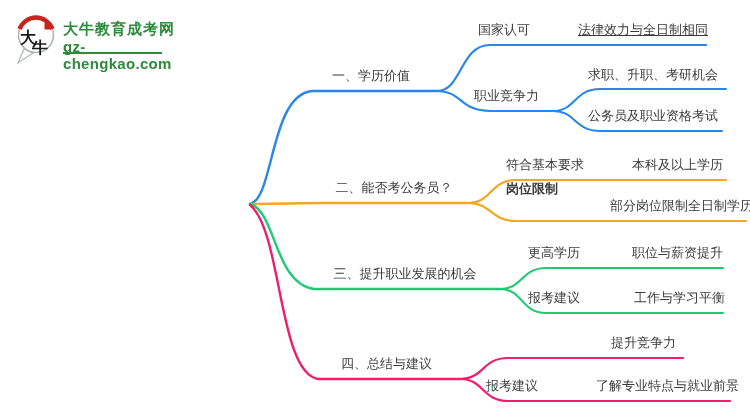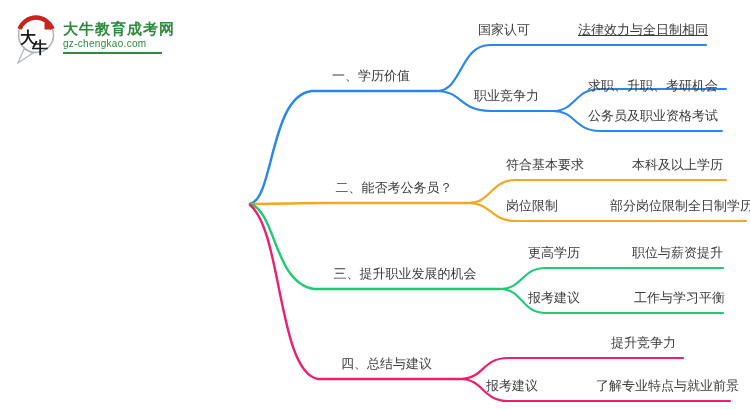--- a/index.html
+++ b/index.html
@@ -8,21 +8,21 @@
   #canvas { position:relative; width:750px; height:410px; background:#ffffff; }
   svg.lines { position:absolute; left:0; top:0; width:750px; height:410px; }
   .lbl { position:absolute; color:#3b3b3b; font-size:13px; line-height:18px; white-space:nowrap; }
   .lbl.centered { text-align:center; }
   .root { font-size:13.5px; font-weight:700; color:#333; text-align:center; }
   .branch-lbl { font-weight:500; }
   
   #logo { position:absolute; left:15px; top:11px; width:170px; height:50px; }
   #logo-icon { position:absolute; left:0; top:2px; }
   #logo-name { position:absolute; left:48px; top:9px; font-size:15px; font-weight:800; color:#2e8b3c; letter-spacing:1px; }
-  #logo-domain { position:absolute; left:48px; top:27px; font-size:10px; font-weight:400; color:#2e8b3c; letter-spacing:0.3px; }
+  #logo-domain { position:absolute; left:48px; top:27px; font-size:15px; font-weight:700; color:#2e8b3c; letter-spacing:0.3px; }
   #logo-underline { position:absolute; left:48px; top:41px; width:99px; height:2px; background:#2e8b3c; }
 </style>
 </head>
 <body>
 
 <div id="canvas">
 
   <svg class="lines" viewBox="0 0 750 410" fill="none" stroke-linecap="round">
 
     <path stroke-width="2.4" d="M250,204 C274,199 270,95 312,91 L437,91" stroke="#2986ea"></path>
@@ -60,26 +60,26 @@
 
 
   <div class="lbl branch-lbl centered" style="left:305px; top:67px; width:132px;">一、学历价值</div>
   <div class="lbl branch-lbl centered" style="left:320px; top:179px; width:148px;">二、能否考公务员？</div>
   <div class="lbl branch-lbl centered" style="left:310px; top:265px; width:190px;">三、提升职业发展的机会</div>
   <div class="lbl branch-lbl centered" style="left:313px; top:355px; width:147px;">四、总结与建议</div>
 
   <div class="lbl" style="left:478px; top:21px;">国家认可</div>
   <div class="lbl" style="left:578px; top:21px;text-decoration:underline;">法律效力与全日制相同</div>
   <div class="lbl" style="left:474px; top:87px;">职业竞争力</div>
-  <div class="lbl" style="left:588px; top:77px;">求职、升职、考研机会</div>
+  <div class="lbl" style="left:588px; top:66px;">求职、升职、考研机会</div>
   <div class="lbl" style="left:588px; top:107px;">公务员及职业资格考试</div>
 
   <div class="lbl" style="left:506px; top:156px;">符合基本要求</div>
   <div class="lbl" style="left:632px; top:156px;">本科及以上学历</div>
-  <div class="lbl" style="left:506px; top:197px;">岗位限制</div>
+  <div class="lbl" style="left:506px; top:180px;font-weight:bold;">岗位限制</div>
   <div class="lbl" style="left:610px; top:197px;">部分岗位限制全日制学历</div>
 
   <div class="lbl" style="left:528px; top:244px;">更高学历</div>
   <div class="lbl" style="left:632px; top:244px;">职位与薪资提升</div>
   <div class="lbl" style="left:528px; top:289px;">报考建议</div>
   <div class="lbl" style="left:634px; top:289px;">工作与学习平衡</div>
 
   <div class="lbl" style="left:611px; top:334px;">提升竞争力</div>
   <div class="lbl" style="left:486px; top:377px;">报考建议</div>
   <div class="lbl" style="left:596px; top:377px;">了解专业特点与就业前景</div>

